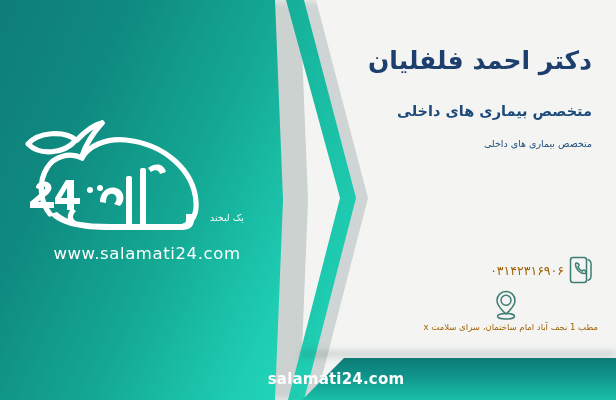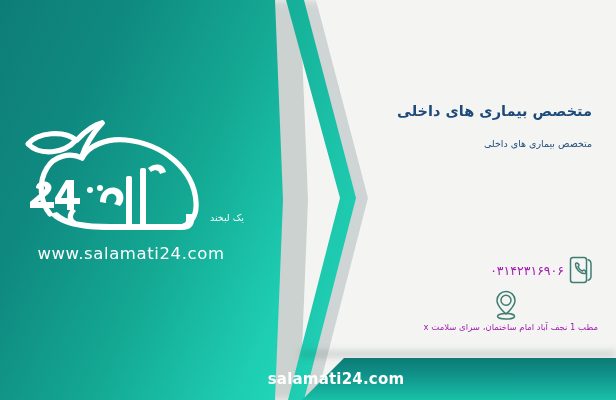--- a/index.html
+++ b/index.html
@@ -66,21 +66,21 @@
     color:#ffffff;font-size:15px;font-weight:bold;letter-spacing:.2px;
     padding-left:56px;box-sizing:border-box;
   }
 
   
   .logo{
     position:absolute;left:14px;top:118px;width:230px;height:155px;
   }
   .logo svg{display:block;width:230px;height:118px;}
   .logo-url{
-    position:absolute;left:4px;top:126px;width:226px;
+    position:absolute;left:20px;top:126px;width:226px;
     text-align:center;color:#ffffff;
     font-size:16.5px;letter-spacing:.6px;
     font-family:"DejaVu Sans","Liberation Sans",sans-serif;
   }
 
   
   .doctor-name{
     position:absolute;right:24px;top:46px;
     color:#1d3f6e;font-size:25px;font-weight:bold;
     direction:rtl;text-align:right;
@@ -99,21 +99,21 @@
 
   
   .contact-row{
     position:absolute;right:18px;
     display:flex;align-items:center;justify-content:flex-end;
     direction:rtl;
   }
   .row-phone{top:252px;}
   .row-addr{top:288px;flex-direction:column;}
   .contact-text{
-    color:#a21caf;direction:rtl;text-align:right;margin-left:10px;
+    color:#a16207;direction:rtl;text-align:right;margin-left:10px;
   }
   .row-phone .contact-text{font-size:12.5px;letter-spacing:.3px;}
   .row-addr  .contact-text{font-size:8.5px;letter-spacing:.1px;}
   .icon-box{
     width:34px;height:36px;display:flex;align-items:center;justify-content:center;
     flex:0 0 34px;
   }
   .icon-box svg{display:block;}
 </style>
 </head>
@@ -164,20 +164,21 @@
       </g>
 
       <g fill="#ffffff">
         <rect x="120" y="98" width="0" height="0"></rect>
       </g>
       <text x="196" y="103" text-anchor="end" font-family="DejaVu Sans, Liberation Sans, sans-serif" font-size="9.5" fill="#ffffff" direction="rtl">به راحتی یک لبخند</text>
     </svg>
     <div class="logo-url">www.salamati24.com</div>
   </div>
 
+  <div class="doctor-name">دکتر احمد فلفلیان</div>
   <div class="specialty-1">متخصص بیماری های داخلی</div>
   <div class="specialty-2">متخصص بیماری های داخلی</div>
 
   <div class="contact-row row-phone">
     <div class="icon-box">
       <svg width="26" height="30" viewBox="0 0 26 30" xmlns="http://www.w3.org/2000/svg">
         <g fill="none" stroke="#3f7d72" stroke-width="1.5">
           <rect x="2.5" y="2.5" width="16" height="25" rx="2.5"></rect>
           <path d="M19.5 4.5 C22 5, 23 6.5, 23 9 L23 21 C23 23.5, 22 25, 19.5 25.5"></path>
           <path d="M7.5 9.5 C7.5 8.4, 8.4 7.6, 9.3 8.2 L10.6 9.2 C11.2 9.7, 11.2 10.4, 10.7 11 L10 11.8 C10.9 13.8, 12.3 15.2, 14.2 16.1 L15 15.4 C15.6 14.9, 16.3 14.9, 16.8 15.4 L17.9 16.7 C18.5 17.6, 17.7 18.6, 16.6 18.6 C12.1 18.6, 7.5 14, 7.5 9.5 Z"></path>

